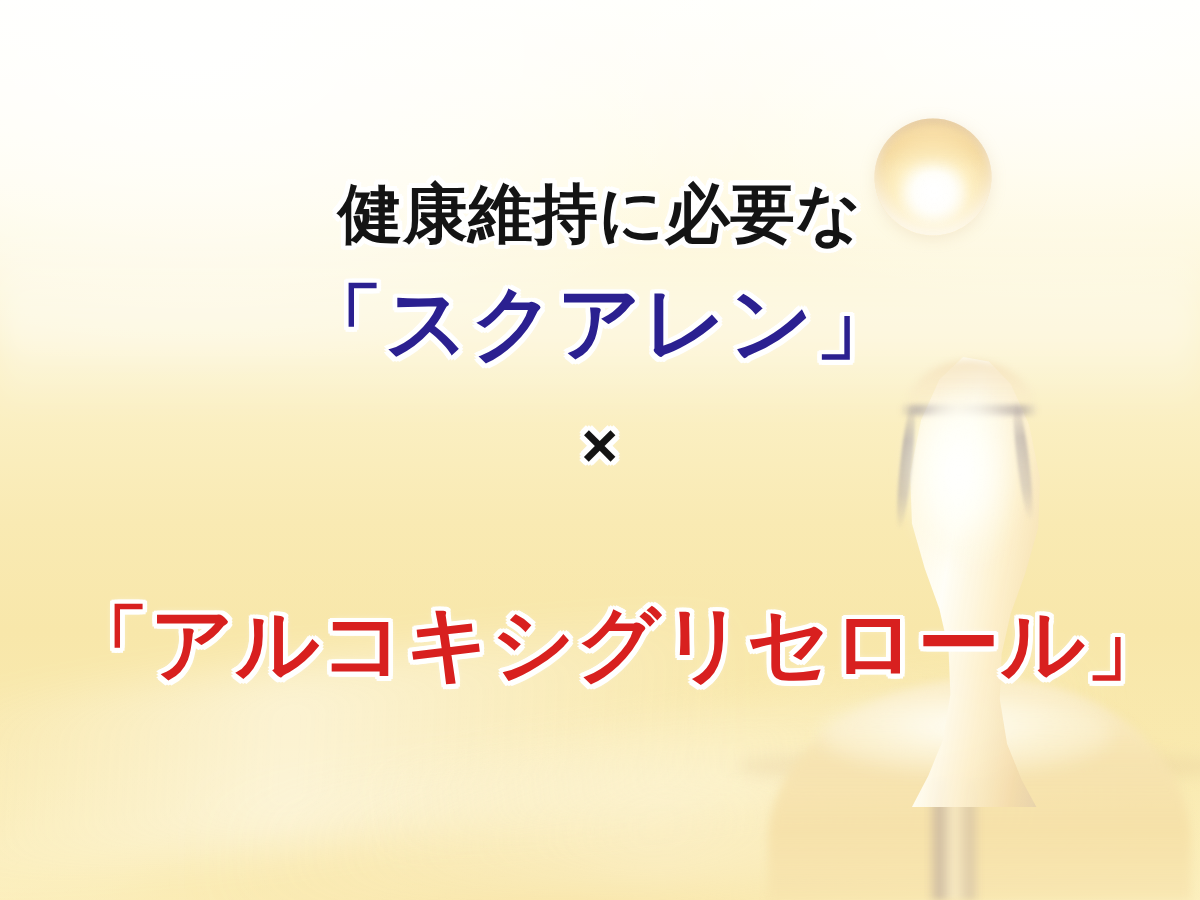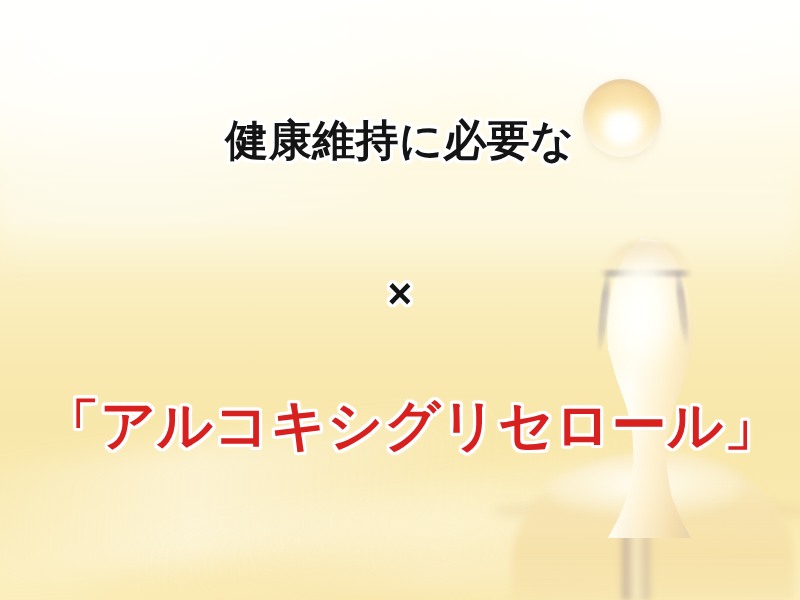--- a/index.html
+++ b/index.html
@@ -6,21 +6,21 @@
     margin: 0;
     padding: 0;
     background: #ffffff;
   }
 
   #banner {
     position: relative;
     width: 800px;
     height: 600px;
     overflow: hidden;
-    font-family: Liberation Mono, monospace;
+    font-family: Liberation Sans, sans-serif;
     
     background:
       linear-gradient(to bottom,
         #fffffb 0%,
         #fffdf2 10%,
         #fffbe6 20%,
         #fdf6d6 32%,
         #fbf0c4 45%,
         #f9eab3 58%,
         #f8e7aa 70%,
@@ -359,20 +359,21 @@
   <div class="droplet-core-glow"></div>
 
   <div class="bubble-small">
     <div class="bubble-small-cap"></div>
     <div class="bubble-small-hl"></div>
   </div>
 
   <div class="copy">
     <div class="line line-1 halo">健康維持に必要な</div>
 
+    <div class="line line-2 halo">「スクアレン」</div>
 
     <div class="line line-x halo">×</div>
 
 
     <div class="line line-4 halo">「アルコキシグリセロール」</div>
   </div>
 
 </div>
 
 </body></html>

